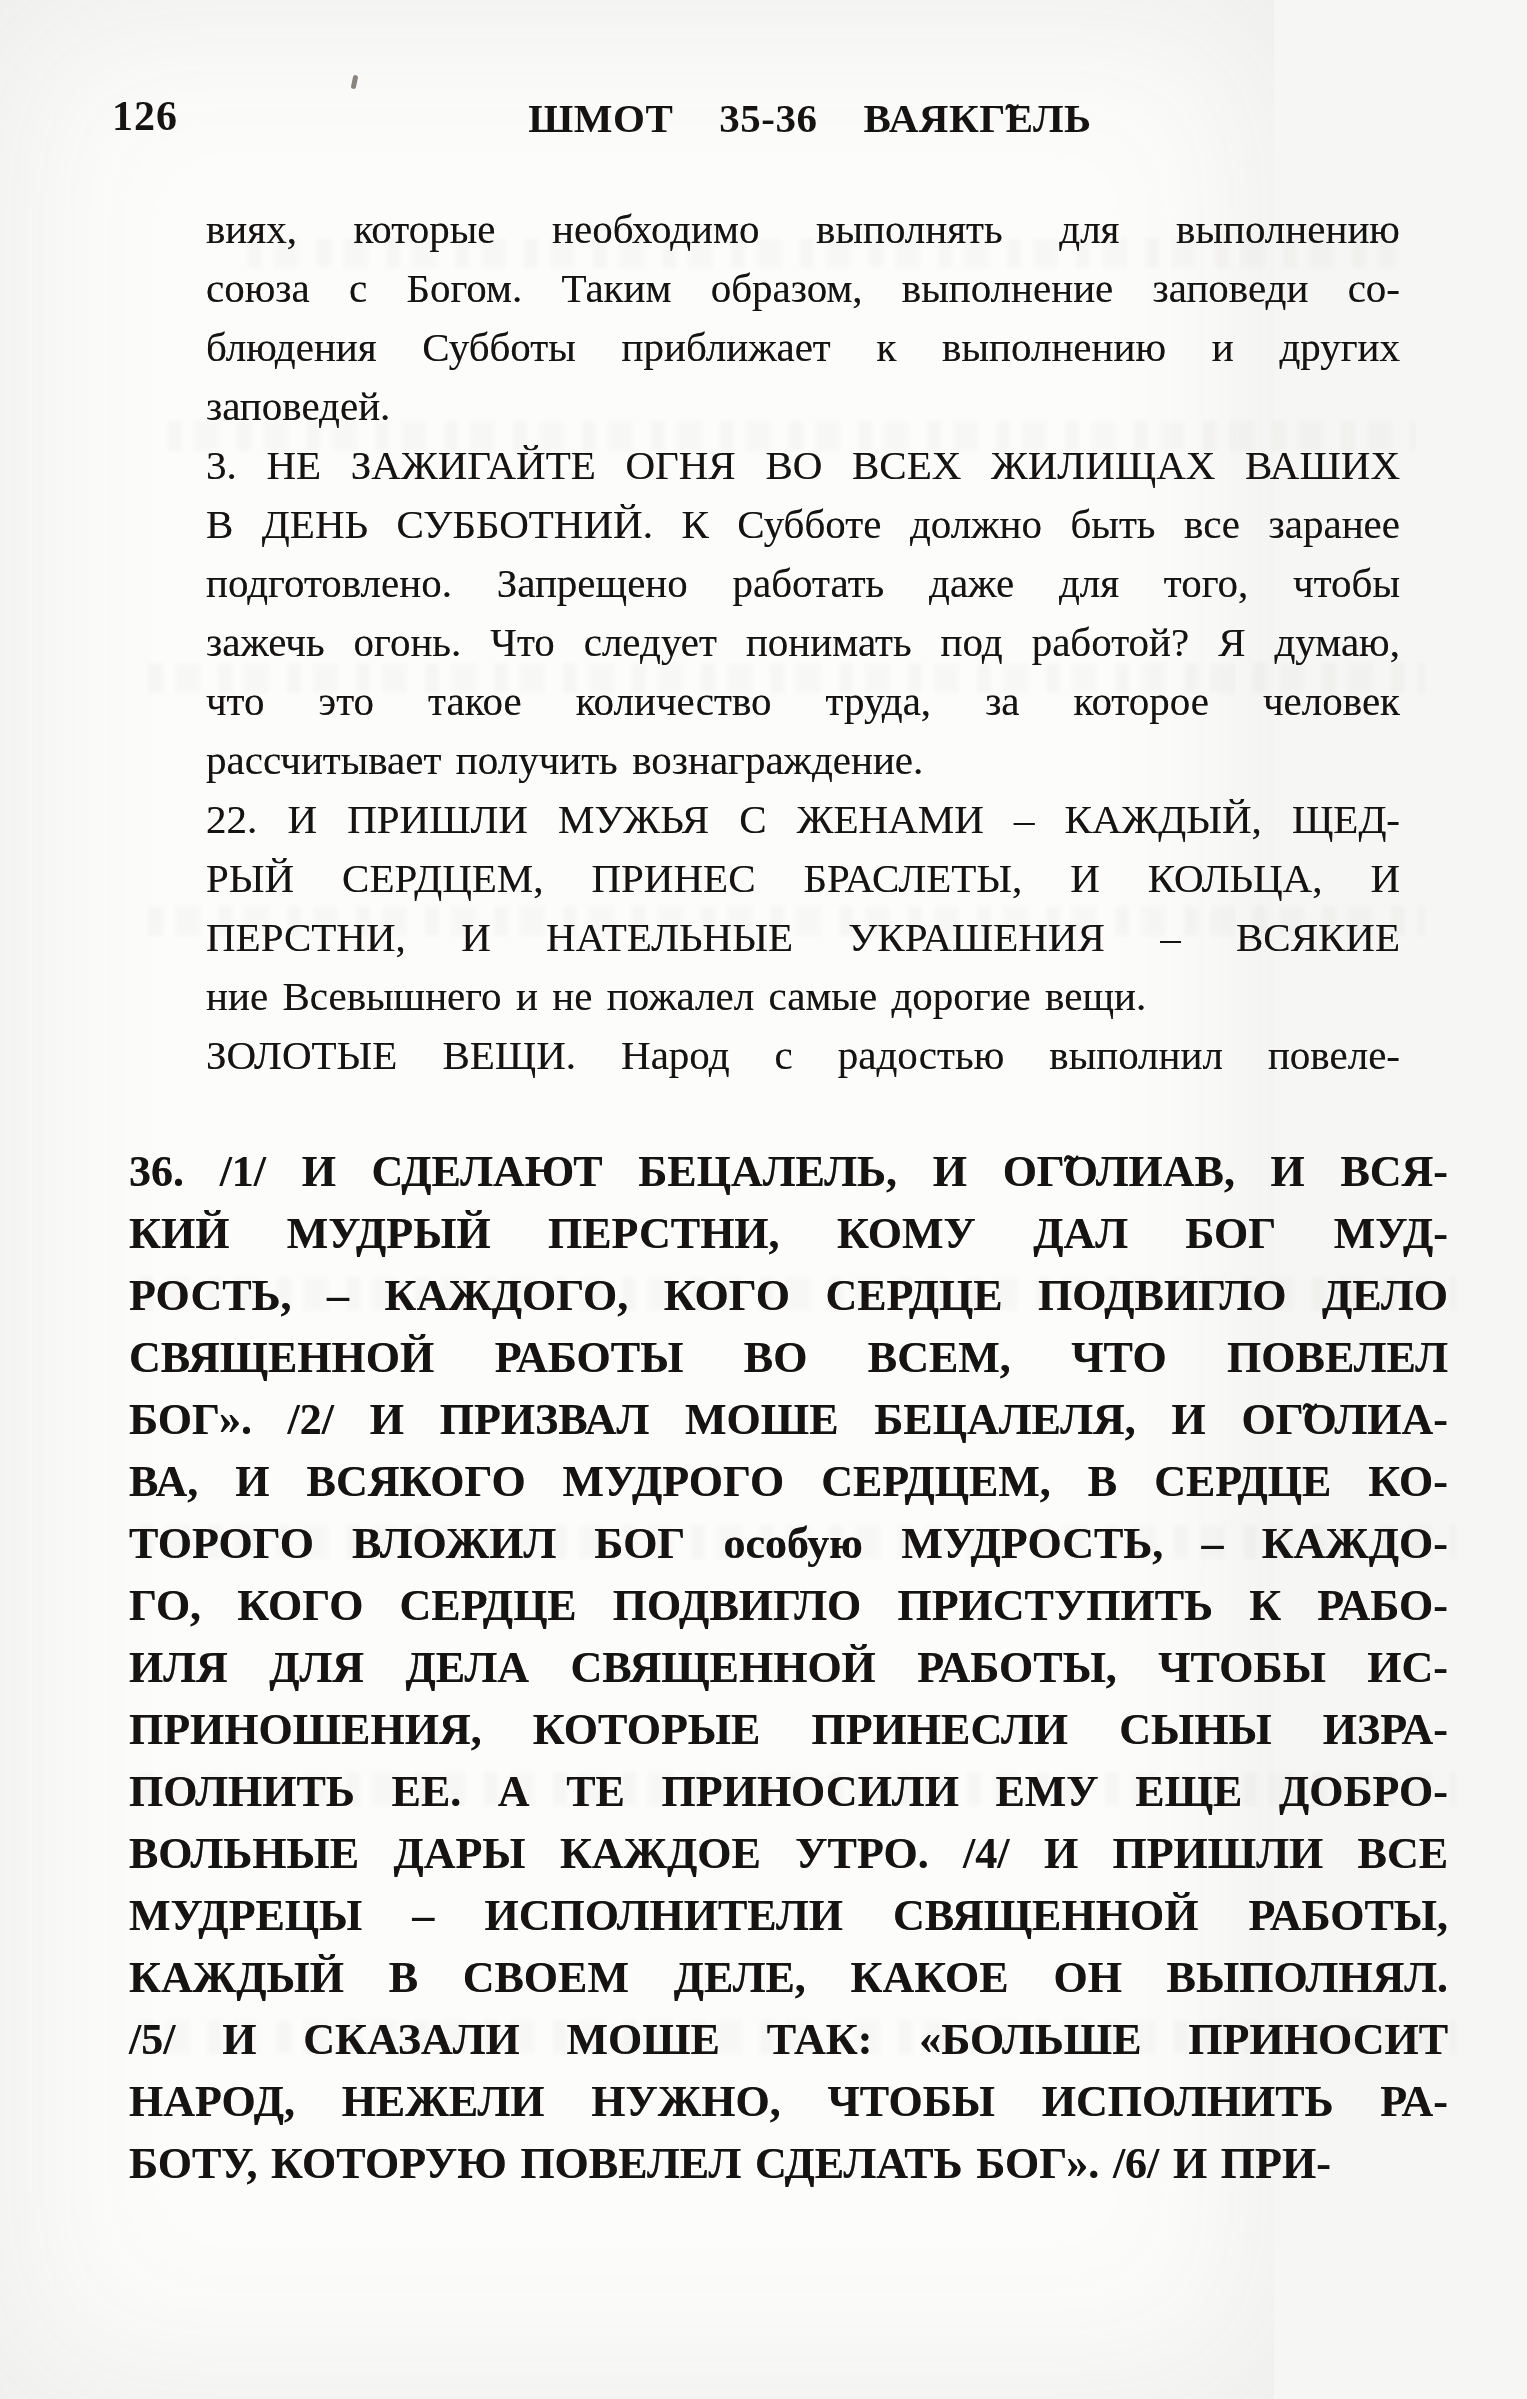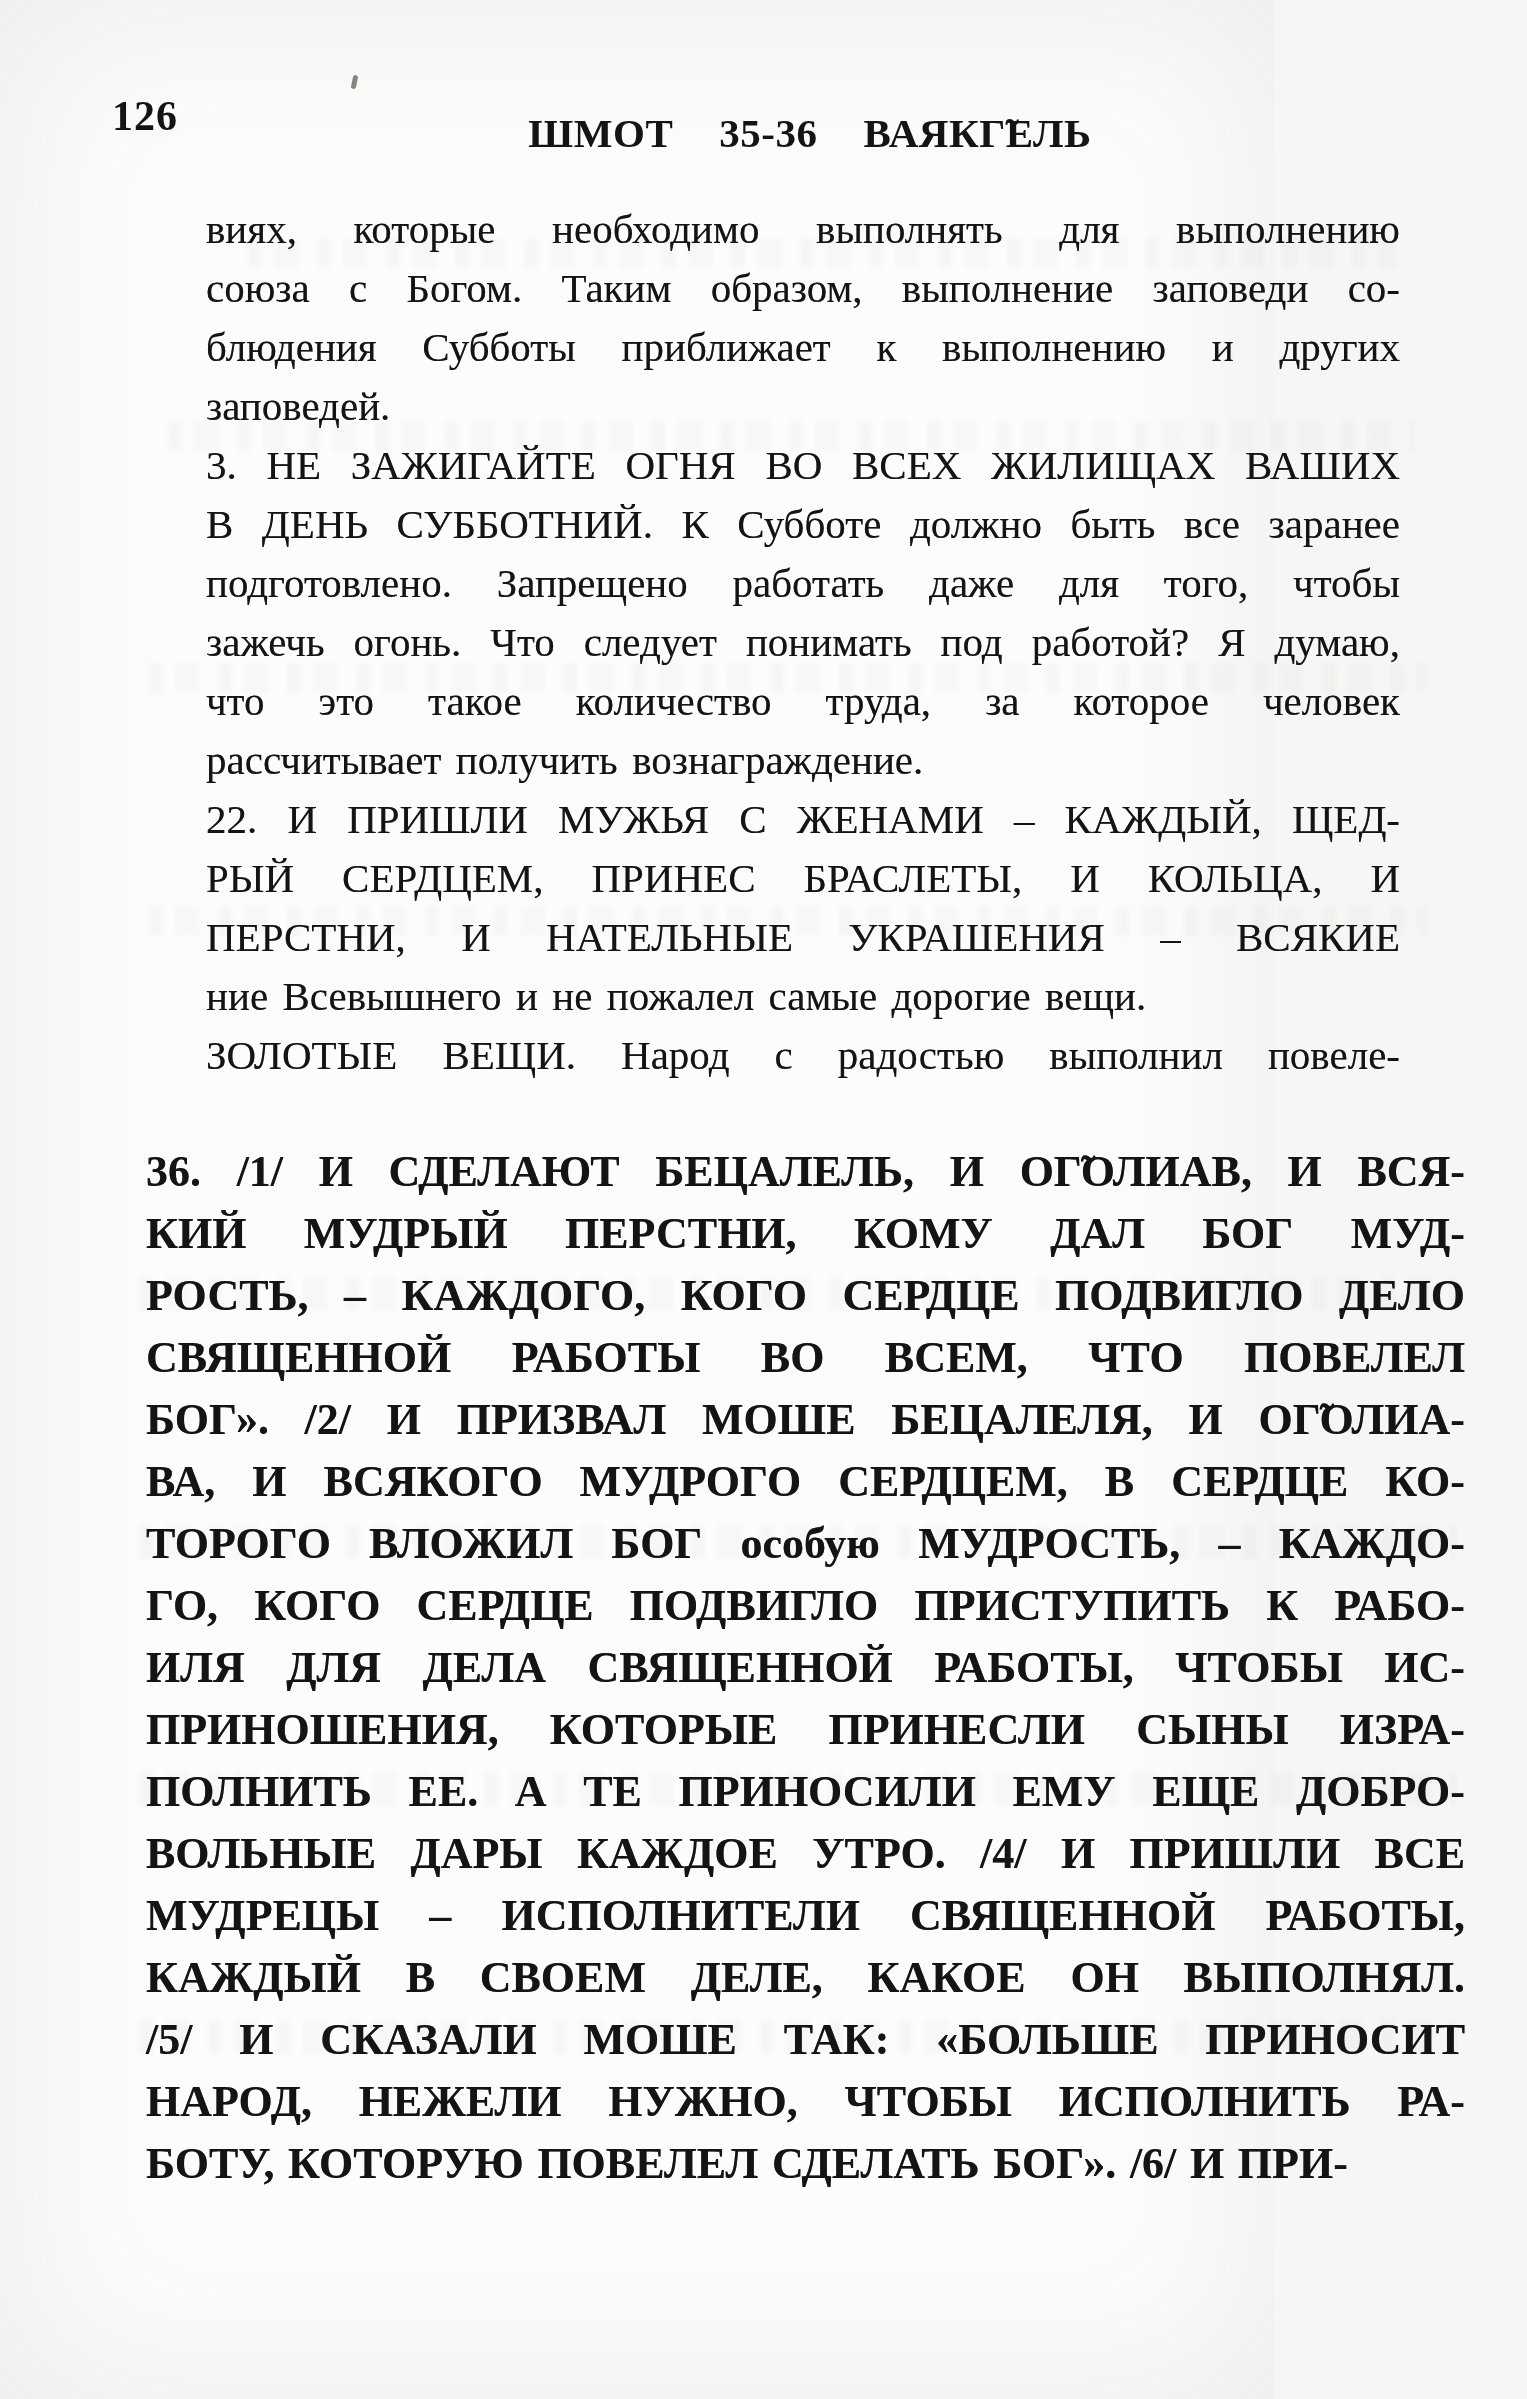--- a/index.html
+++ b/index.html
@@ -32,21 +32,21 @@
     left: 112px;
     top: 0;
     font-size: 42px;
     font-weight: bold;
     letter-spacing: 1px;
     line-height: 42px;
   }
   .running-title {
     position: absolute;
     left: 810px;
-    top: 16px;
+    top: 1px;
     transform: translateX(-50%);
     display: flex;
     gap: 46px;
     font-size: 41px;
     font-weight: bold;
     line-height: 44px;
     white-space: nowrap;
     letter-spacing: 0.5px;
   }
   
@@ -55,21 +55,21 @@
     top: 200px;
     left: 206px;
     width: 1194px;
     font-size: 41px;
     line-height: 59px;
     word-spacing: 0.10em;
   }
   .translation-block {
     position: absolute;
     top: 1141px;
-    left: 146px;
+    left: 129px;
     width: 1319px;
     font-size: 44px;
     font-weight: bold;
     line-height: 62px;
     word-spacing: 0.06em;
   }
   .line {
     text-align: justify;
     text-align-last: justify;
     white-space: nowrap;      

